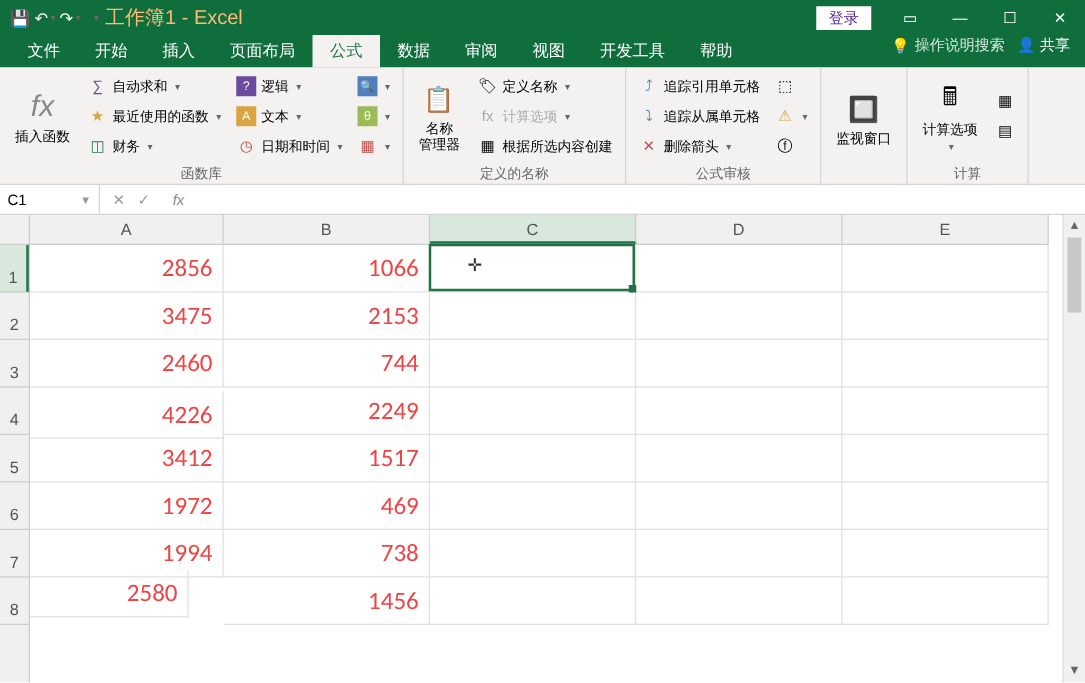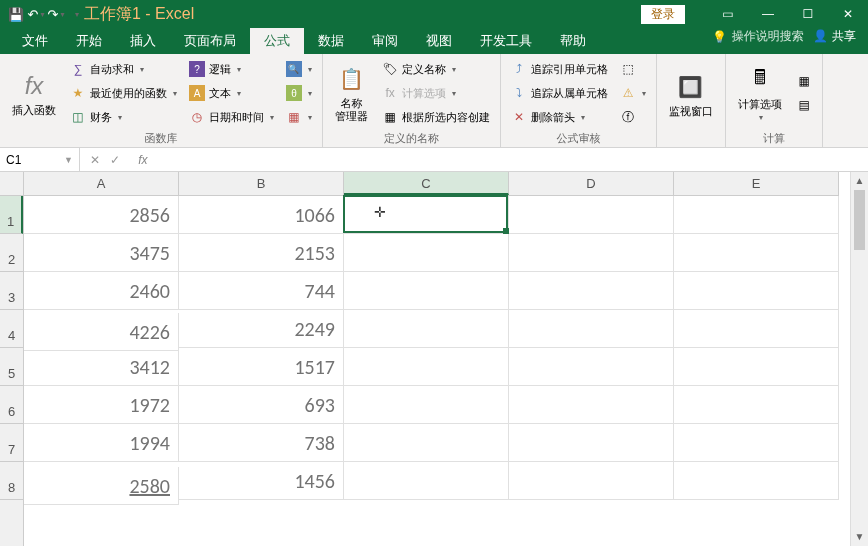--- a/index.html
+++ b/index.html
@@ -2,21 +2,21 @@
 <html><head>
 <meta charset="utf-8">
 <style>
 *{margin:0;padding:0;box-sizing:border-box;font-family:"Microsoft YaHei","Segoe UI",sans-serif;user-select:none}
 body{width:868px;height:546px;overflow:hidden;background:#fff;font-size:12px}
 .titlebar{height:28px;background:#0f6e3c;display:flex;align-items:center;color:#fff}
 .titlebar-left{display:flex;align-items:center;gap:4px;padding-left:8px}
 .qat-icon{width:16px;height:16px;display:flex;align-items:center;justify-content:center;color:#fff;font-size:13px}
 .titlebar-title{flex:1;text-align:left;font-size:16px;color:#fdba74}
 .titlebar-right{display:flex;align-items:center}
-.login-btn{background:#fff;color:#a16207;padding:1px 10px;font-size:12px;margin-right:23px}
+.login-btn{background:#fff;color:#4c1d95;padding:1px 10px;font-size:12px;margin-right:11px}
 .win-btn{width:40px;height:28px;display:flex;align-items:center;justify-content:center;color:#fff;font-size:12px}
 .tabs{height:26px;background:#0f6e3c;display:flex;align-items:flex-start;padding-left:8px;color:#fff}
 .tab{padding:4px 14px;font-size:13px;cursor:pointer}
 .tab.active{background:#f3f2f1;color:#217346}
 .tabs-right{margin-left:auto;display:flex;align-items:center;padding-right:12px;gap:10px}
 .tell-me{display:flex;align-items:center;gap:4px;color:#d4e8dc;font-size:12px}
 .share{color:#fff;font-size:12px}
 .ribbon{height:94px;background:#f3f2f1;border-bottom:1px solid #d4d4d4;display:flex}
 .rg{border-right:1px solid #d4d4d4;display:flex;flex-direction:column;padding:3px 6px 1px}
 .rg-body{flex:1;display:flex;gap:4px}
@@ -35,21 +35,21 @@
 .fx-label{font-style:italic;color:#888;font-size:12px;padding-left:8px}
 .grid-area{display:flex;height:374px;position:relative}
 .corner{width:24px;height:24px;border-right:1px solid #ccc;border-bottom:1px solid #ccc;background:#f0f0f0}
 .col-headers{display:flex;height:24px;background:#f0f0f0;border-bottom:1px solid #ccc}
 .ch{border-right:1px solid #ccc;text-align:center;font-size:13px;color:#555;line-height:24px}
 .ch.sel{background:#d8e8dc;border-bottom:2px solid #217346}
 .row-headers{width:24px;background:#f0f0f0;border-right:1px solid #ccc}
 .rh{height:38px;border-bottom:1px solid #ccc;text-align:center;font-size:13px;color:#555;display:flex;align-items:flex-end;justify-content:center;padding-bottom:4px}
 .rh.sel{background:#d8e8dc;border-right:2px solid #217346}
 .cells{position:relative}
-.cell{position:absolute;border-right:1px solid #e0e0e0;border-bottom:1px solid #e0e0e0;font-size:20px;font-family:Calibri,sans-serif;color:#737373;display:flex;align-items:center;justify-content:flex-end;padding-right:8px}
+.cell{position:absolute;border-right:1px solid #e0e0e0;border-bottom:1px solid #e0e0e0;font-size:20px;font-family:Calibri,sans-serif;color:#ef4444;display:flex;align-items:center;justify-content:flex-end;padding-right:8px}
 .sel-box{position:absolute;border:2px solid #217346;pointer-events:none}
 .sel-handle{position:absolute;width:6px;height:6px;background:#217346;right:-3px;bottom:-3px}
 .cursor-plus{position:absolute;font-size:14px;color:#333;pointer-events:none}
 .vscroll{position:absolute;right:0;top:0;width:18px;height:100%;background:#f0f0f0;border-left:1px solid #ddd}
 .vscroll .arr{height:18px;text-align:center;font-size:10px;color:#666;line-height:18px}
 .vscroll .thumb{background:#c8c8c8;margin:0 3px;height:60px}
 </style>
 </head>
 <body>
 
@@ -300,30 +300,30 @@
           <div class="cell" style="left: 155px; top: 114px; width: 165px; height: 38px;">2249</div>
           <div class="cell" style="left: 320px; top: 114px; width: 165px; height: 38px;"></div>
           <div class="cell" style="left: 485px; top: 114px; width: 165px; height: 38px;"></div>
           <div class="cell" style="left: 650px; top: 114px; width: 165px; height: 38px;"></div>
           <div class="cell" style="left: 0px; top: 152px; width: 155px; height: 38px;">3412</div>
           <div class="cell" style="left: 155px; top: 152px; width: 165px; height: 38px;">1517</div>
           <div class="cell" style="left: 320px; top: 152px; width: 165px; height: 38px;"></div>
           <div class="cell" style="left: 485px; top: 152px; width: 165px; height: 38px;"></div>
           <div class="cell" style="left: 650px; top: 152px; width: 165px; height: 38px;"></div>
           <div class="cell" style="left: 0px; top: 190px; width: 155px; height: 38px;">1972</div>
-          <div class="cell" style="left: 155px; top: 190px; width: 165px; height: 38px;">693</div>
+          <div class="cell" style="left: 155px; top: 190px; width: 165px; height: 38px;">469</div>
           <div class="cell" style="left: 320px; top: 190px; width: 165px; height: 38px;"></div>
           <div class="cell" style="left: 485px; top: 190px; width: 165px; height: 38px;"></div>
           <div class="cell" style="left: 650px; top: 190px; width: 165px; height: 38px;"></div>
           <div class="cell" style="left: 0px; top: 228px; width: 155px; height: 38px;">1994</div>
           <div class="cell" style="left: 155px; top: 228px; width: 165px; height: 38px;">738</div>
           <div class="cell" style="left: 320px; top: 228px; width: 165px; height: 38px;"></div>
           <div class="cell" style="left: 485px; top: 228px; width: 165px; height: 38px;"></div>
           <div class="cell" style="left: 650px; top: 228px; width: 165px; height: 38px;"></div>
-          <div class="cell" style="left: 0px; top: 271px; width: 155px; height: 38px; text-decoration: underline;">2580</div>
+          <div class="cell" style="left: 0px; top: 260px; width: 127px; height: 38px;">2580</div>
           <div class="cell" style="left: 155px; top: 266px; width: 165px; height: 38px;">1456</div>
           <div class="cell" style="left: 320px; top: 266px; width: 165px; height: 38px;"></div>
           <div class="cell" style="left: 485px; top: 266px; width: 165px; height: 38px;"></div>
           <div class="cell" style="left: 650px; top: 266px; width: 165px; height: 38px;"></div>
           <div class="sel-box" style="left: 319px; top: -1px; width: 165px; height: 38px;">
             <div class="sel-handle"></div>
           </div>
           <div class="cursor-plus" style="left: 350px; top: 8px;">✛</div>
         </div>
     </div>

